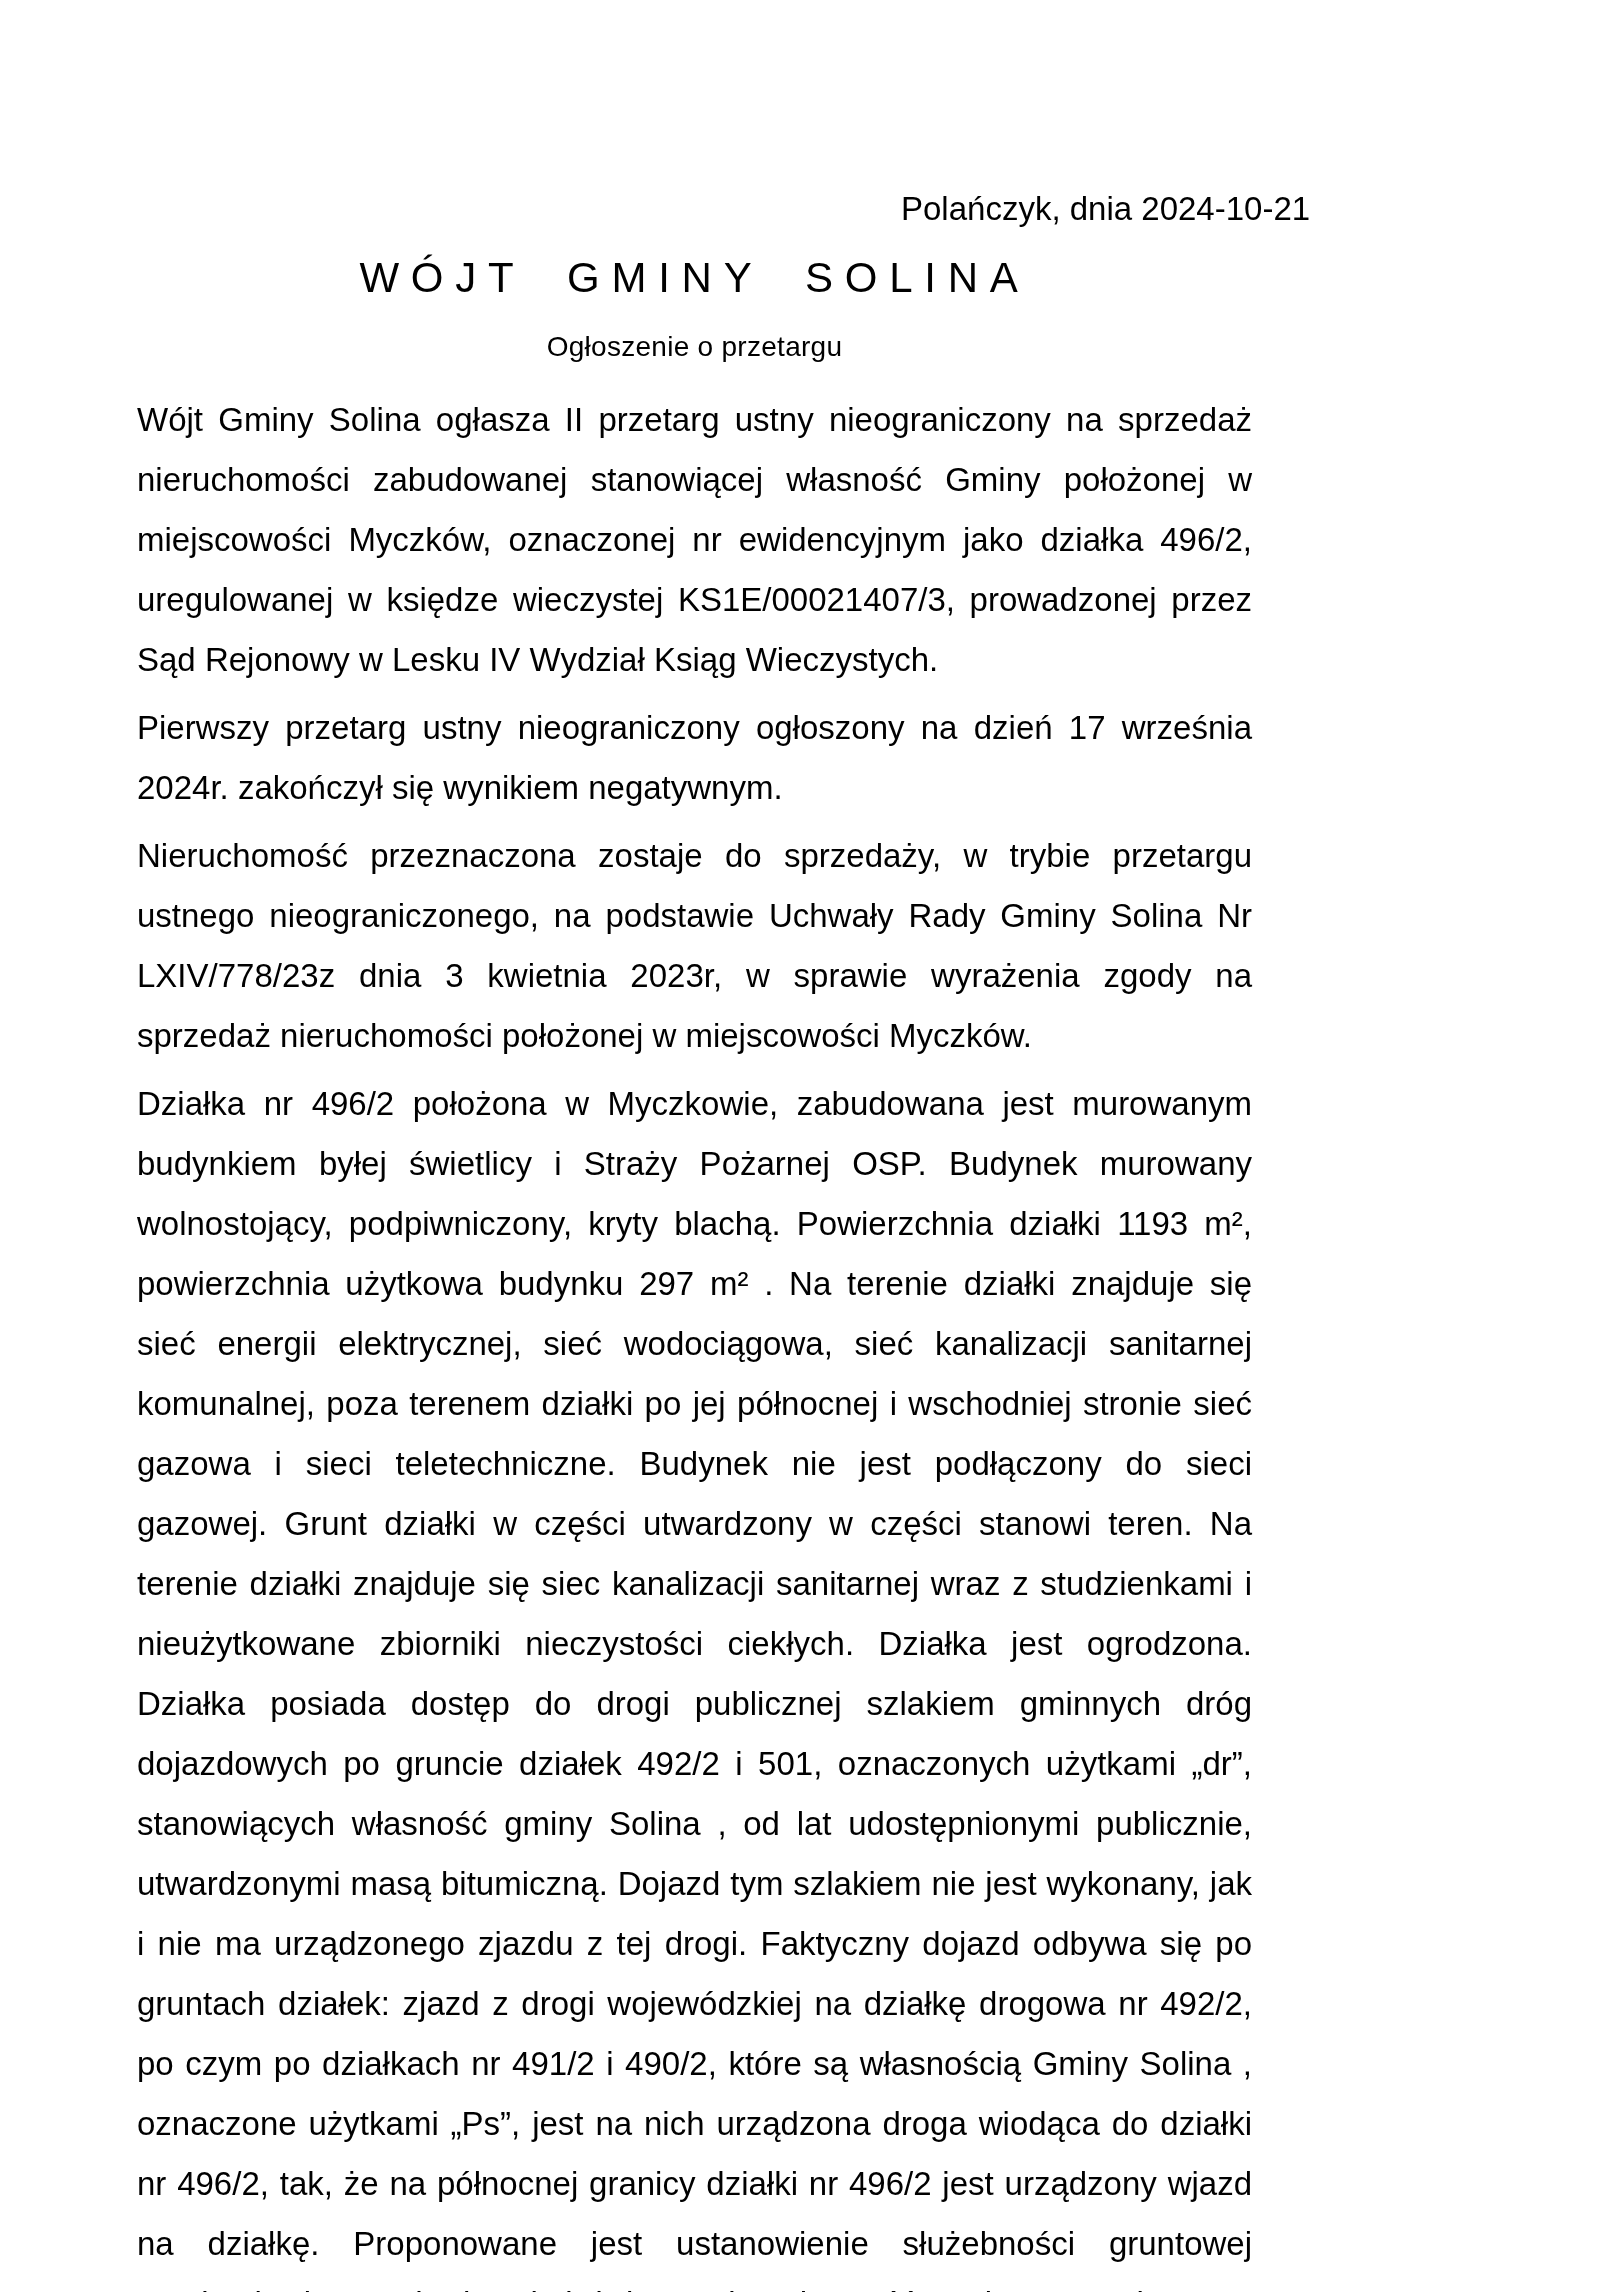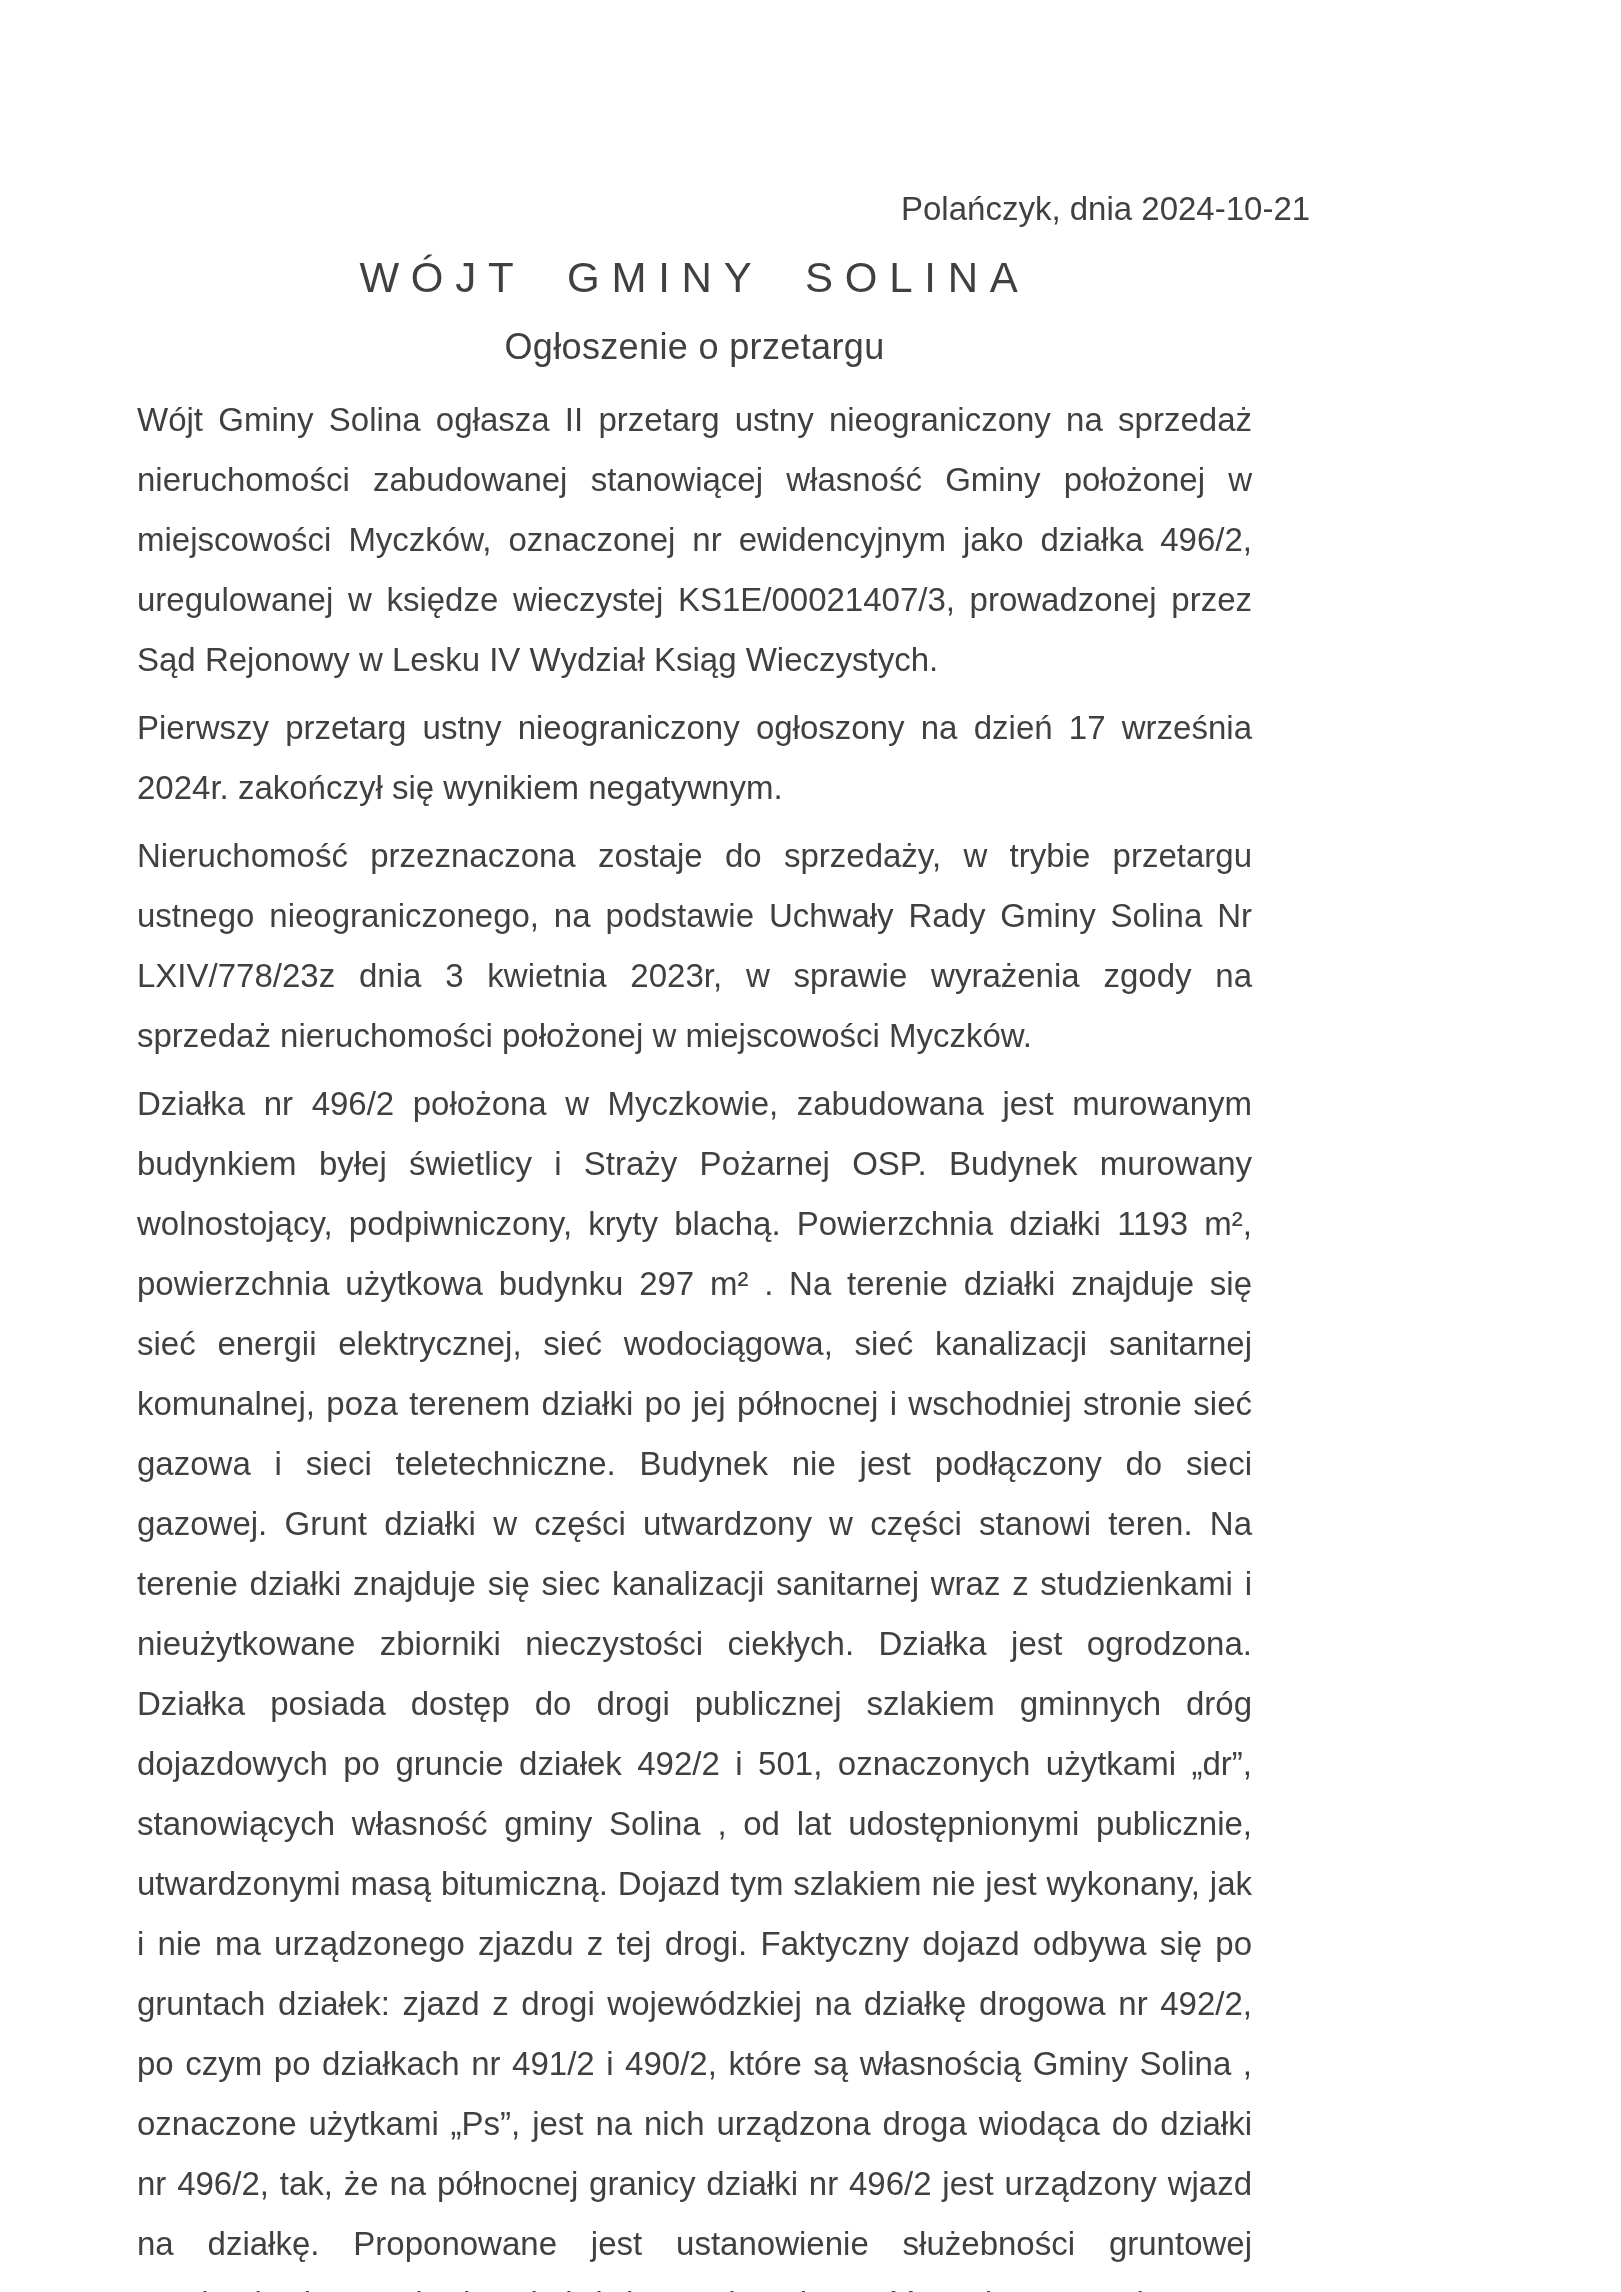--- a/index.html
+++ b/index.html
@@ -6,21 +6,21 @@
     margin: 0;
     padding: 0;
     background: #ffffff;
   }
   .page {
     position: relative;
     width: 1389px;
     height: 2293px;
     box-sizing: border-box;
     background: #ffffff;
-    color: #404040;
+    color: #000000;
     padding: 179px 129px 0 129px;
     overflow: hidden;
     font-family: "Liberation Sans", "DejaVu Sans", sans-serif;
     font-size: 33px;
     line-height: 60px;
   }
   .date {
     margin: 0 0 8.8px 0;
     padding-left: 772px;
     text-align: left;
@@ -29,21 +29,21 @@
   .title {
     margin: 0 0 8.8px 0;
     font-size: 42px;
     font-weight: normal;
     text-align: center;
     letter-spacing: 0.28em;
     word-spacing: 0.45em;
   }
   .subtitle {
     margin: 0 0 13.7px 0;
-    font-size: 36px;
+    font-size: 28px;
     font-weight: normal;
     text-align: center;
     letter-spacing: 0.01em;
   }
   .body-par {
     margin: 8px;
     text-align: justify;
     text-justify: inter-word;
   }
 </style>

